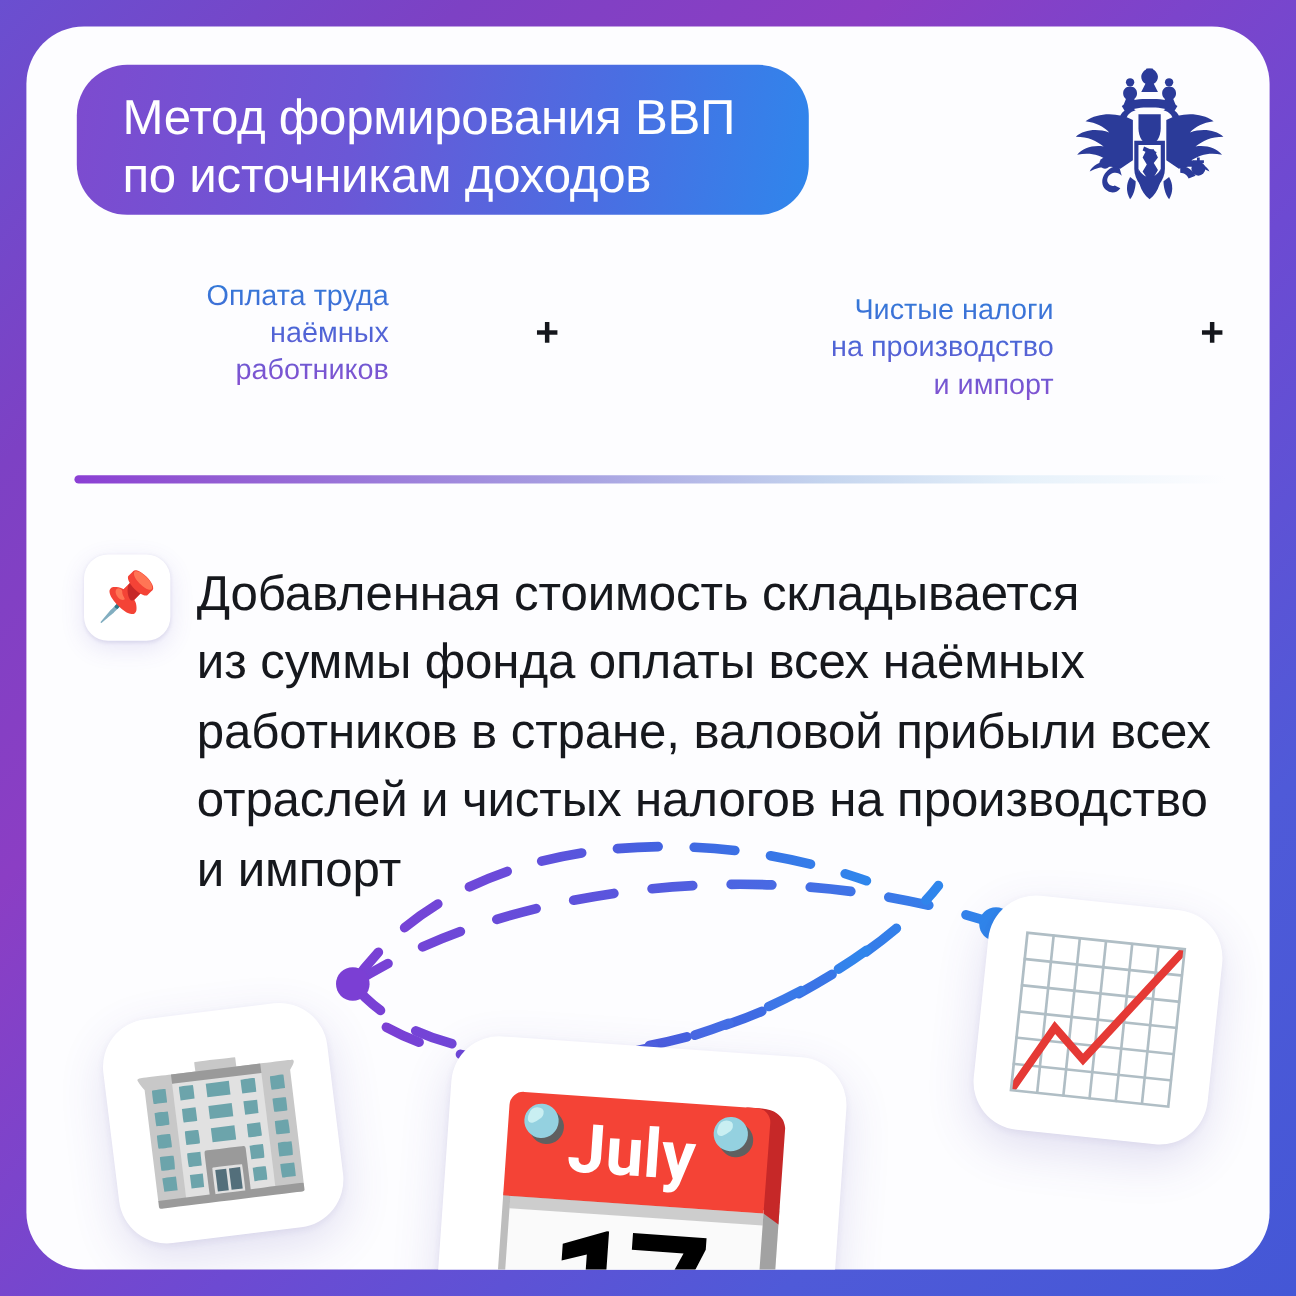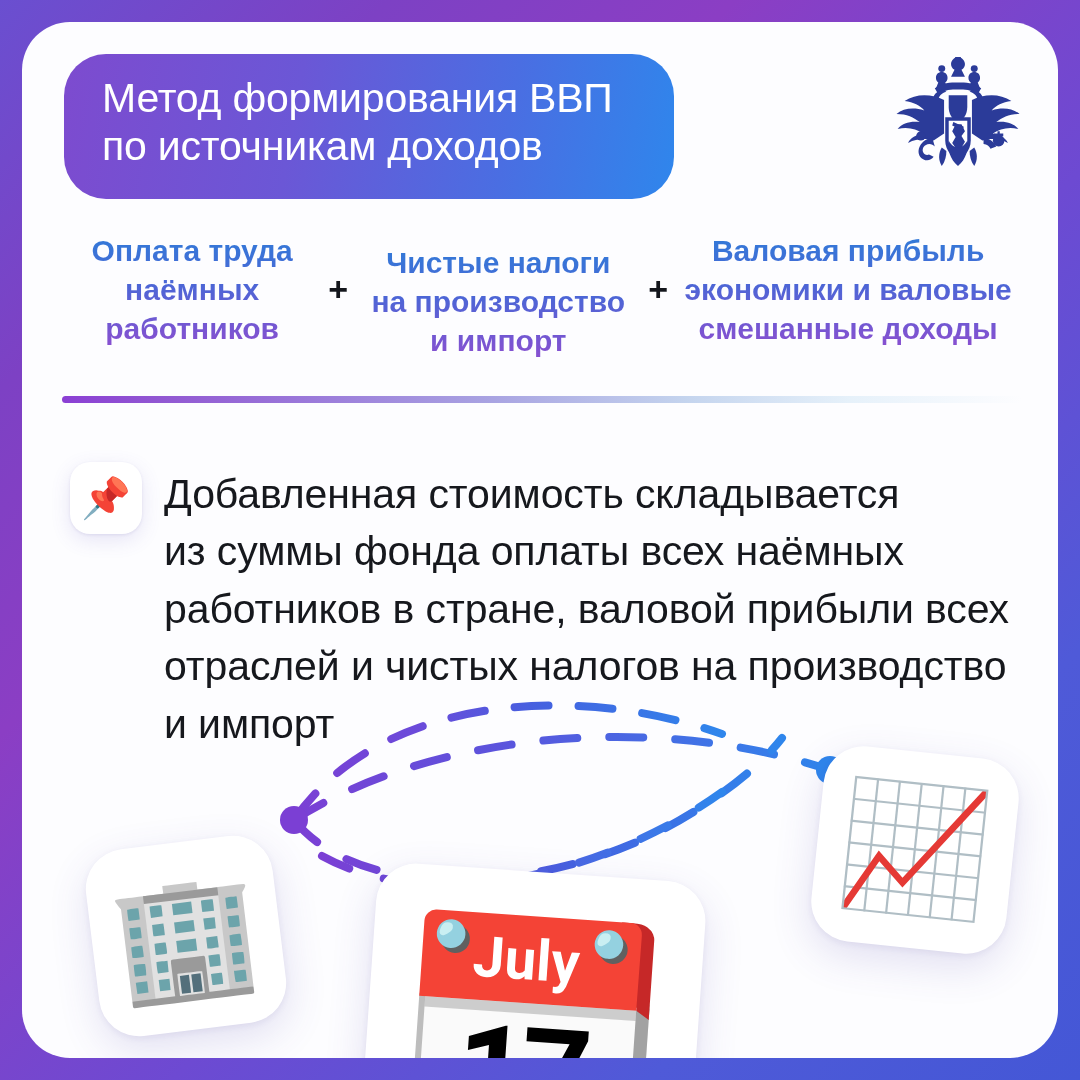--- a/index.html
+++ b/index.html
@@ -18,42 +18,42 @@
   
   .card{
     position:absolute;left:22px;top:22px;width:1036px;height:1036px;
     background:#fdfdff;border-radius:48px;overflow:hidden;
   }
 
   
   .badge{
     position:absolute;left:42px;top:32px;
     min-width:610px;max-width:660px;
-    padding:20px 38px 28px 38px;
+    padding:20px 38px 8px 38px;
     border-radius:42px;
     background:linear-gradient(100deg,#7d4bcf 0%,#6b57d6 38%,#4a6ee2 72%,#2f86ec 100%);
     box-sizing:border-box;
   }
   .badge-text{
     color:#ffffff;font-size:41px;line-height:1.18;font-weight:400;
     letter-spacing:-0.2px;white-space:pre-line;
   }
 
   
   .emblem{position:absolute;right:30px;top:35px;width:140px;height:130px;}
 
   
   .formula{
     position:absolute;left:40px;top:196px;width:960px;
     display:flex;align-items:center;justify-content:space-between;
     gap:4px;
   }
   .term{
-    flex:0 1 auto;text-align:center;
-    font-size:30px;line-height:1.30;font-weight:700;
+    flex:0 1 auto;text-align:right;
+    font-size:24px;line-height:1.30;font-weight:400;
     white-space:pre-line;
     background:linear-gradient(180deg,#2f7cd8 0%,#4b66d6 45%,#8a4fd0 100%);
     -webkit-background-clip:text;background-clip:text;
     -webkit-text-fill-color:transparent;color:transparent;
   }
   .term.t1{width:262px;}
   .term.t2{width:290px;margin-top:25px;}
   .term.t3{width:350px;}
   .plus{
     font-size:34px;font-weight:700;color:#14161c;
@@ -164,23 +164,20 @@
 
     <div class="formula">
       <div class="term t1">Оплата труда
 наёмных
 работников</div>
       <div class="plus">+</div>
       <div class="term t2">Чистые налоги
 на производство
 и импорт</div>
       <div class="plus">+</div>
-      <div class="term t3">Валовая прибыль
-экономики и валовые
-смешанные доходы</div>
     </div>
 
     <div class="divider"></div>
 
     <div class="note">
       <div class="icon-card">📌</div>
       <div class="note-text">Добавленная стоимость складывается
 из суммы фонда оплаты всех наёмных
 работников в стране, валовой прибыли всех
 отраслей и чистых налогов на производство

